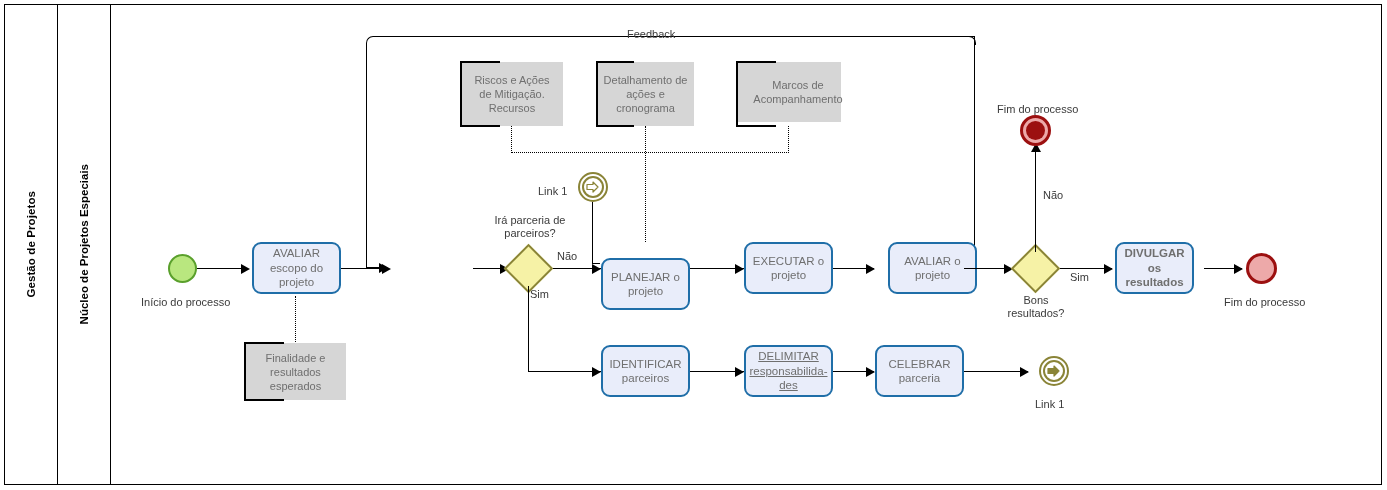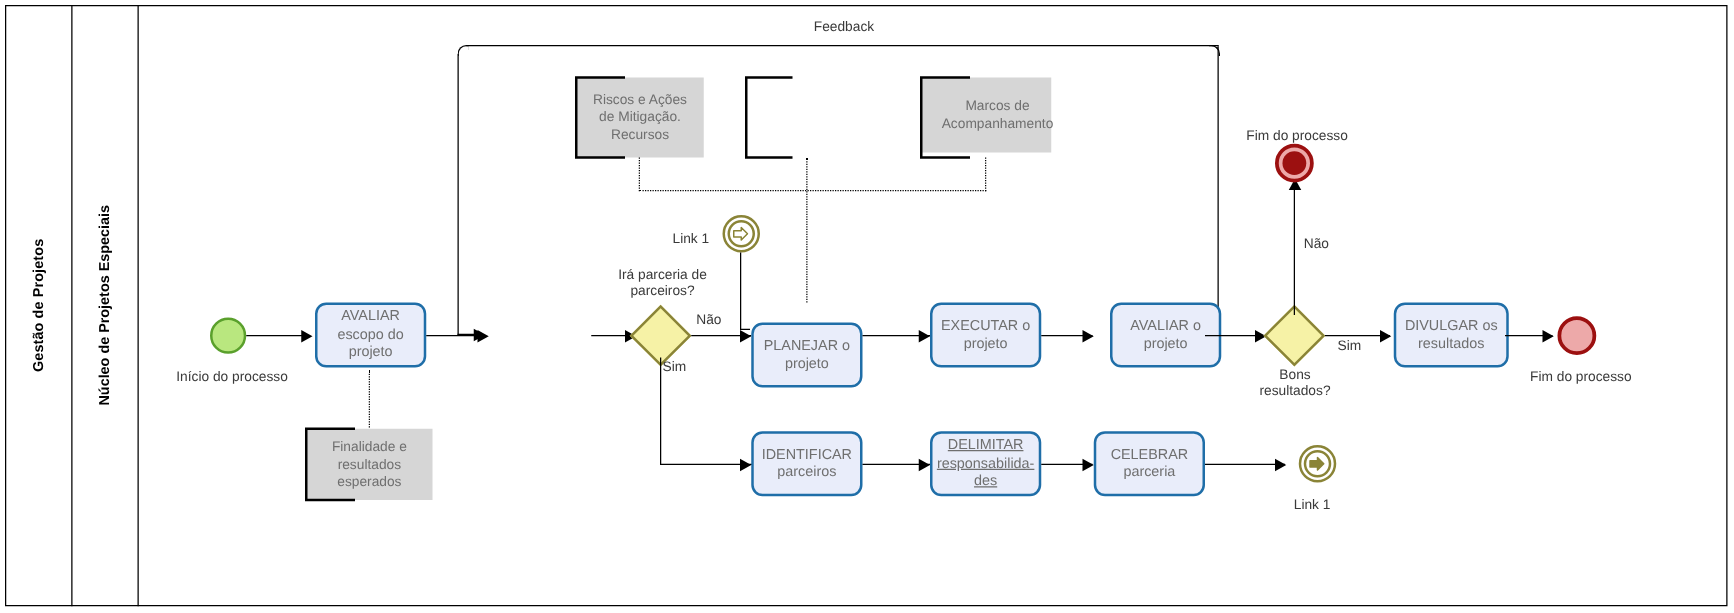--- a/index.html
+++ b/index.html
@@ -75,21 +75,21 @@
 
   <div class="ln lnh" style="left:373px;top:36px;width:602px;"></div>
 
   <div class="corner-round" style="left:366px;top:36px;width:8px;height:8px;"></div>
   <div class="corner-round-tr" style="left:967px;top:36px;width:8px;height:8px;"></div>
 
   <div class="ln lnv" style="left:366px;top:43px;height:225px;"></div>
 
   <div class="ln lnh" style="left:366px;top:267px;width:17px;"></div>
   <div class="arrow ar-r" style="left:379px;top:263px;"></div>
-  <div class="lbl" style="left:627px;top:16px;margin-left:24px;">Feedback</div>
+  <div class="lbl" style="left:627px;top:28px;">Feedback</div>
 
   <div class="ev ev-start" style="left:168px;top:254px;width:29px;height:29px;"></div>
   <div class="lbl" style="left:141px;top:296px;">Início do processo</div>
   <div class="ln lnh" style="left:197px;top:268px;width:46px;"></div>
   <div class="arrow ar-r" style="left:241px;top:264px;"></div>
 
   <div class="task" style="left:252px;top:242px;width:89px;height:52px;">AVALIAR escopo do projeto</div>
   <div class="ln lnh" style="left:341px;top:268px;width:43px;"></div>
   <div class="arrow ar-r" style="left:382px;top:264px;"></div>
 
@@ -122,20 +122,21 @@
   <div class="lbl" style="left:538px;top:185px;">Link 1</div>
 
   <div class="ln lnv" style="left:592px;top:202px;height:62px;"></div>
   <div class="ln lnh" style="left:592px;top:263px;width:8px;"></div>
 
   <div class="artifact" style="left:461px;top:62px;width:102px;height:64px;">Riscos e Ações de Mitigação. Recursos</div>
   <div class="art-edge" style="left:460px;top:62px;width:1.6px;height:64px;"></div>
   <div class="art-edge" style="left:460px;top:61px;width:40px;height:1.6px;"></div>
   <div class="art-edge" style="left:460px;top:125px;width:40px;height:1.6px;"></div>
 
+  <div class="artifact" style="left:597px;top:62px;width:97px;height:64px;">Detalhamento de ações e cronograma</div>
   <div class="art-edge" style="left:596px;top:62px;width:1.6px;height:64px;"></div>
   <div class="art-edge" style="left:596px;top:61px;width:38px;height:1.6px;"></div>
   <div class="art-edge" style="left:596px;top:125px;width:38px;height:1.6px;"></div>
 
   <div class="artifact" style="left:737px;top:62px;width:104px;height:60px;padding-left:24px;">Marcos de Acompanhamento</div>
   <div class="art-edge" style="left:736px;top:62px;width:1.6px;height:64px;"></div>
   <div class="art-edge" style="left:736px;top:61px;width:40px;height:1.6px;"></div>
   <div class="art-edge" style="left:736px;top:125px;width:40px;height:1.6px;"></div>
 
   <div class="dot-v" style="left:511px;top:126px;height:27px;"></div>
@@ -163,21 +164,21 @@
   <div class="ln lnv" style="left:1035px;top:148px;height:104px;"></div>
   <div class="arrow ar-u" style="left:1031px;top:143px;"></div>
 
   <div class="ev-term-outer" style="left:1020px;top:115px;width:31px;height:31px;"></div>
   <div class="ev-term-inner" style="left:1026px;top:121px;width:19px;height:19px;"></div>
   <div class="lbl" style="left:997px;top:103px;">Fim do processo</div>
 
   <div class="ln lnh" style="left:1060px;top:268px;width:52px;"></div>
   <div class="arrow ar-r" style="left:1104px;top:264px;"></div>
 
-  <div class="task" style="left:1115px;top:242px;width:92px;height:52px;">DIVULGAR os resultados</div>
+  <div class="task" style="left:1115px;top:242px;width:79px;height:52px;font-weight:bold;">DIVULGAR os resultados</div>
   <div class="ln lnh" style="left:1204px;top:268px;width:38px;"></div>
   <div class="arrow ar-r" style="left:1234px;top:264px;"></div>
 
   <div class="ev ev-end" style="left:1246px;top:253px;width:31px;height:31px;"></div>
   <div class="lbl" style="left:1224px;top:296px;">Fim do processo</div>
 
   <div class="task" style="left:601px;top:345px;width:89px;height:52px;">IDENTIFICAR parceiros</div>
   <div class="ln lnh" style="left:690px;top:371px;width:54px;"></div>
   <div class="arrow ar-r" style="left:735px;top:367px;"></div>
 

